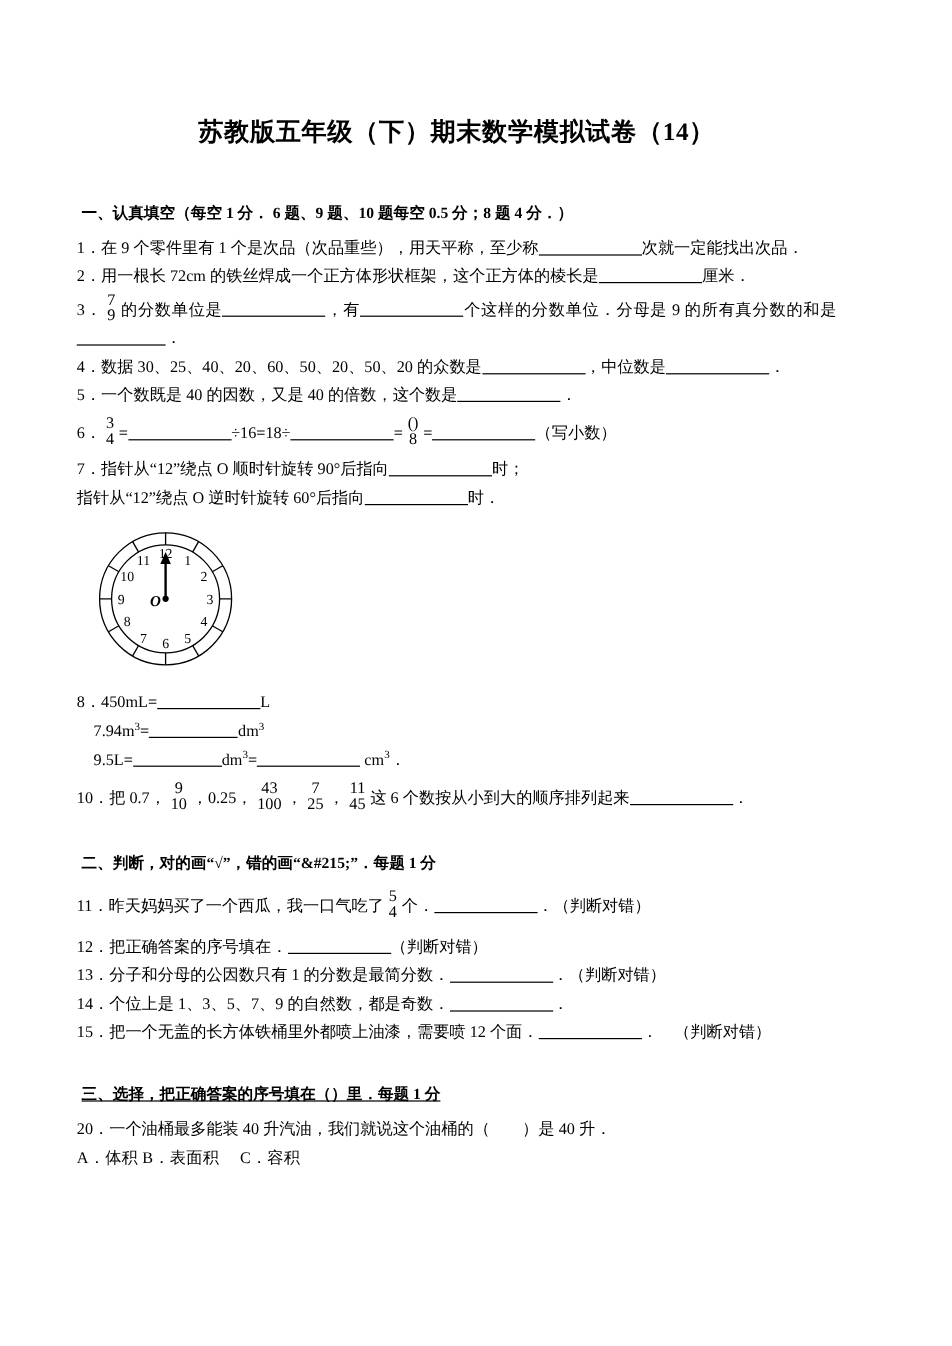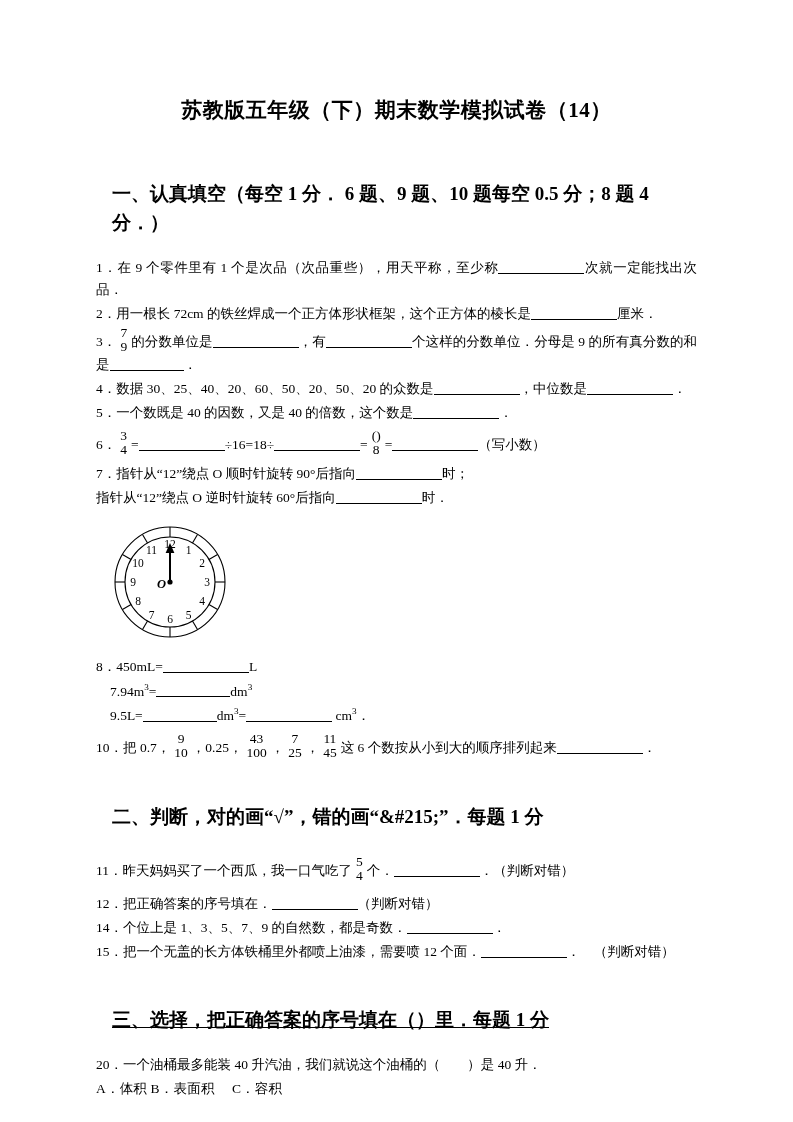--- a/index.html
+++ b/index.html
@@ -12,35 +12,35 @@
     height: 1122px;
     font-family: "Liberation Serif", "DejaVu Serif", serif;
     color: #000000;
     position: relative;
     overflow: hidden;
   }
   .page {
     width: 793px;
     height: 1122px;
     box-sizing: border-box;
-    padding: 0 96px 0 96px;
+    padding: 0 96px 0 64px;
     position: relative;
   }
   .doc-title {
     text-align: center;
     font-size: 21px;
     font-weight: bold;
     margin: 0;
     padding-top: 96px;
     letter-spacing: 0.5px;
   }
   .section-head {
-    font-size: 19px;
+    font-size: 13px;
     font-weight: bold;
-    margin: 16px;
+    margin: 4px;
     padding-top: 6px;
     padding-bottom: 3px;
     line-height: 1.5;
   }
   .sec1-head { padding-top: 40px; }
   .sec2-head { padding-top: 26px; }
   .sec3-head { padding-top: 26px; text-decoration: underline; }
   .q {
     font-size: 13.5px;
     line-height: 1.62;
@@ -178,20 +178,23 @@
   <div class="section-head sec2-head">二、判断，对的画“√”，错的画“&amp;#215;”．每题 1 分</div>
 
   <p class="q sp-6">
     <span>11．</span><span>昨天妈妈买了一个西瓜，我一口气吃了</span><span class="frac"><span class="num">5</span><span class="den">4</span></span><span>个．</span><span class="blank b-lg"></span><span>．（判断对错）</span>
   </p>
 
   <p class="q sp-10">
     <span>12．</span><span>把正确答案的序号填在．</span><span class="blank b-lg"></span><span>（判断对错）</span>
   </p>
 
+  <p class="q">
+    <span>13．</span><span>分子和分母的公因数只有 1 的分数是最简分数．</span><span class="blank b-lg"></span><span>．（判断对错）</span>
+  </p>
 
   <p class="q">
     <span>14．</span><span>个位上是 1、3、5、7、9 的自然数，都是奇数．</span><span class="blank b-lg"></span><span>．</span>
   </p>
 
   <p class="q">
     <span>15．</span><span>把一个无盖的长方体铁桶里外都喷上油漆，需要喷 12 个面．</span><span class="blank b-lg"></span><span>．　（判断对错）</span>
   </p>
 
   <div class="section-head sec3-head">三、选择，把正确答案的序号填在（）里．每题 1 分</div>

